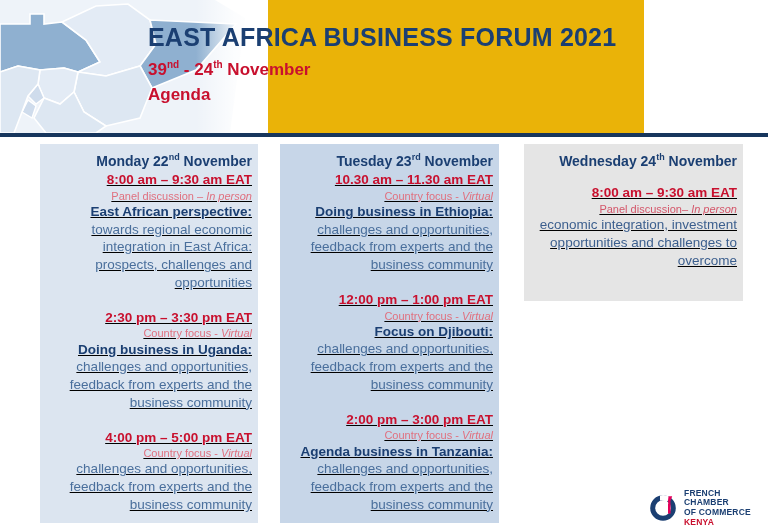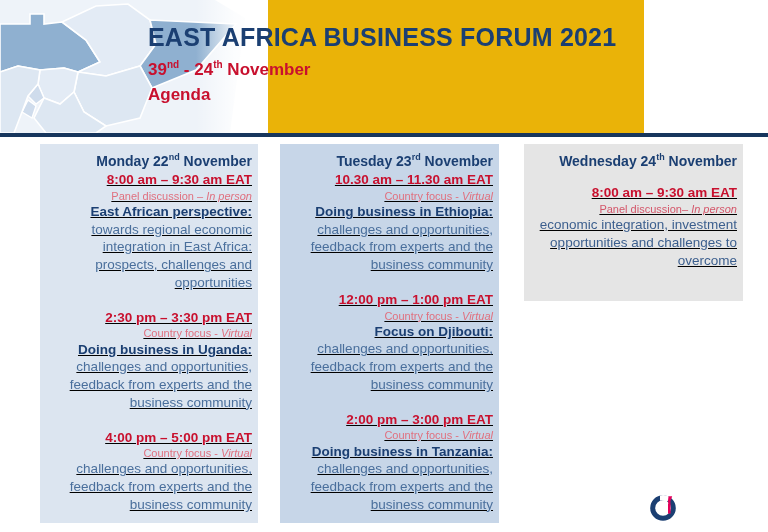--- a/index.html
+++ b/index.html
@@ -182,21 +182,21 @@
   <div class="session spaced">
     <div class="sess-time">12:00 pm – 1:00 pm EAT</div>
     <div class="sess-mode"><span>Country focus - </span><em>Virtual</em></div>
     <div class="sess-title">Focus on Djibouti:</div>
     <div class="sess-desc">challenges and opportunities, feedback from experts and the business community</div>
   </div>
 
   <div class="session spaced">
     <div class="sess-time">2:00 pm – 3:00 pm EAT</div>
     <div class="sess-mode"><span>Country focus - </span><em>Virtual</em></div>
-    <div class="sess-title">Doing business in Tanzania:</div>
+    <div class="sess-title">Agenda business in Tanzania:</div>
     <div class="sess-desc">challenges and opportunities, feedback from experts and the business community</div>
   </div>
 </div>
 
 <div class="col" id="col-3">
   <div class="day-heading"><span>Wednesday 24</span><sup>th</sup><span> November</span></div>
 
   <div class="session first-gap">
     <div class="sess-time">8:00 am – 9:30 am EAT</div>
     <div class="sess-mode"><span>Panel discussion– </span><em>In person</em></div>
@@ -208,13 +208,18 @@
   <div id="logo-mark">
     <svg width="30" height="30" viewBox="0 0 30 30">
       <path d="M15,2.2 A12.8,12.8 0 1,0 15,27.8 A12.8,12.8 0 1,0 15,2.2 Z
                M15,7.2 A7.8,7.8 0 1,1 15,22.8 A7.8,7.8 0 1,1 15,7.2 Z" fill="#1b3f72" fill-rule="evenodd"></path>
       <path d="M22.5,4.5 A13,13 0 0,0 12,2.4 L12,7.6 A8,8 0 0,1 18.6,9.2 Z" fill="#ffffff"></path>
       <path d="M20.5,3.2 L24.2,3.2 L22.4,8.0 L20.0,8.0 Z" fill="#e4005a"></path>
       <rect x="20.0" y="10.2" width="2.6" height="10.4" fill="#e4005a"></rect>
       <circle cx="21.3" cy="8.9" r="1.3" fill="#e4005a"></circle>
     </svg>
   </div>
+  <div id="logo-text">
+    <div class="logo-line">FRENCH CHAMBER</div>
+    <div class="logo-line">OF COMMERCE</div>
+    <div class="logo-line kenya">KENYA</div>
+  </div>
 </div>
 
 </body></html>

